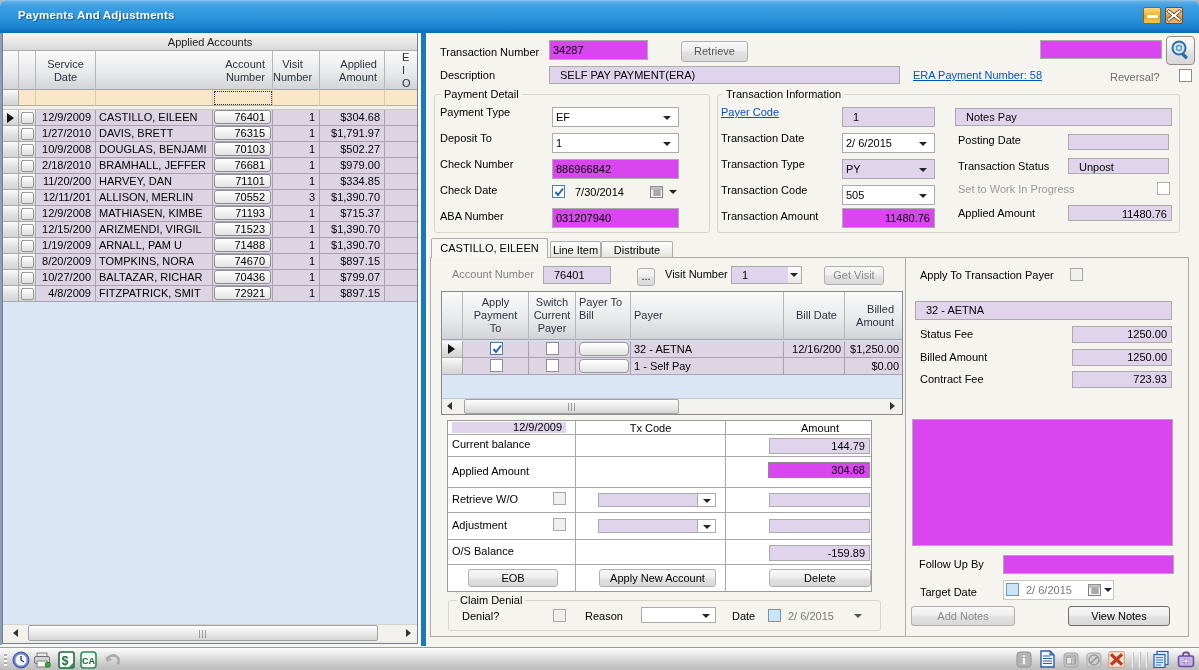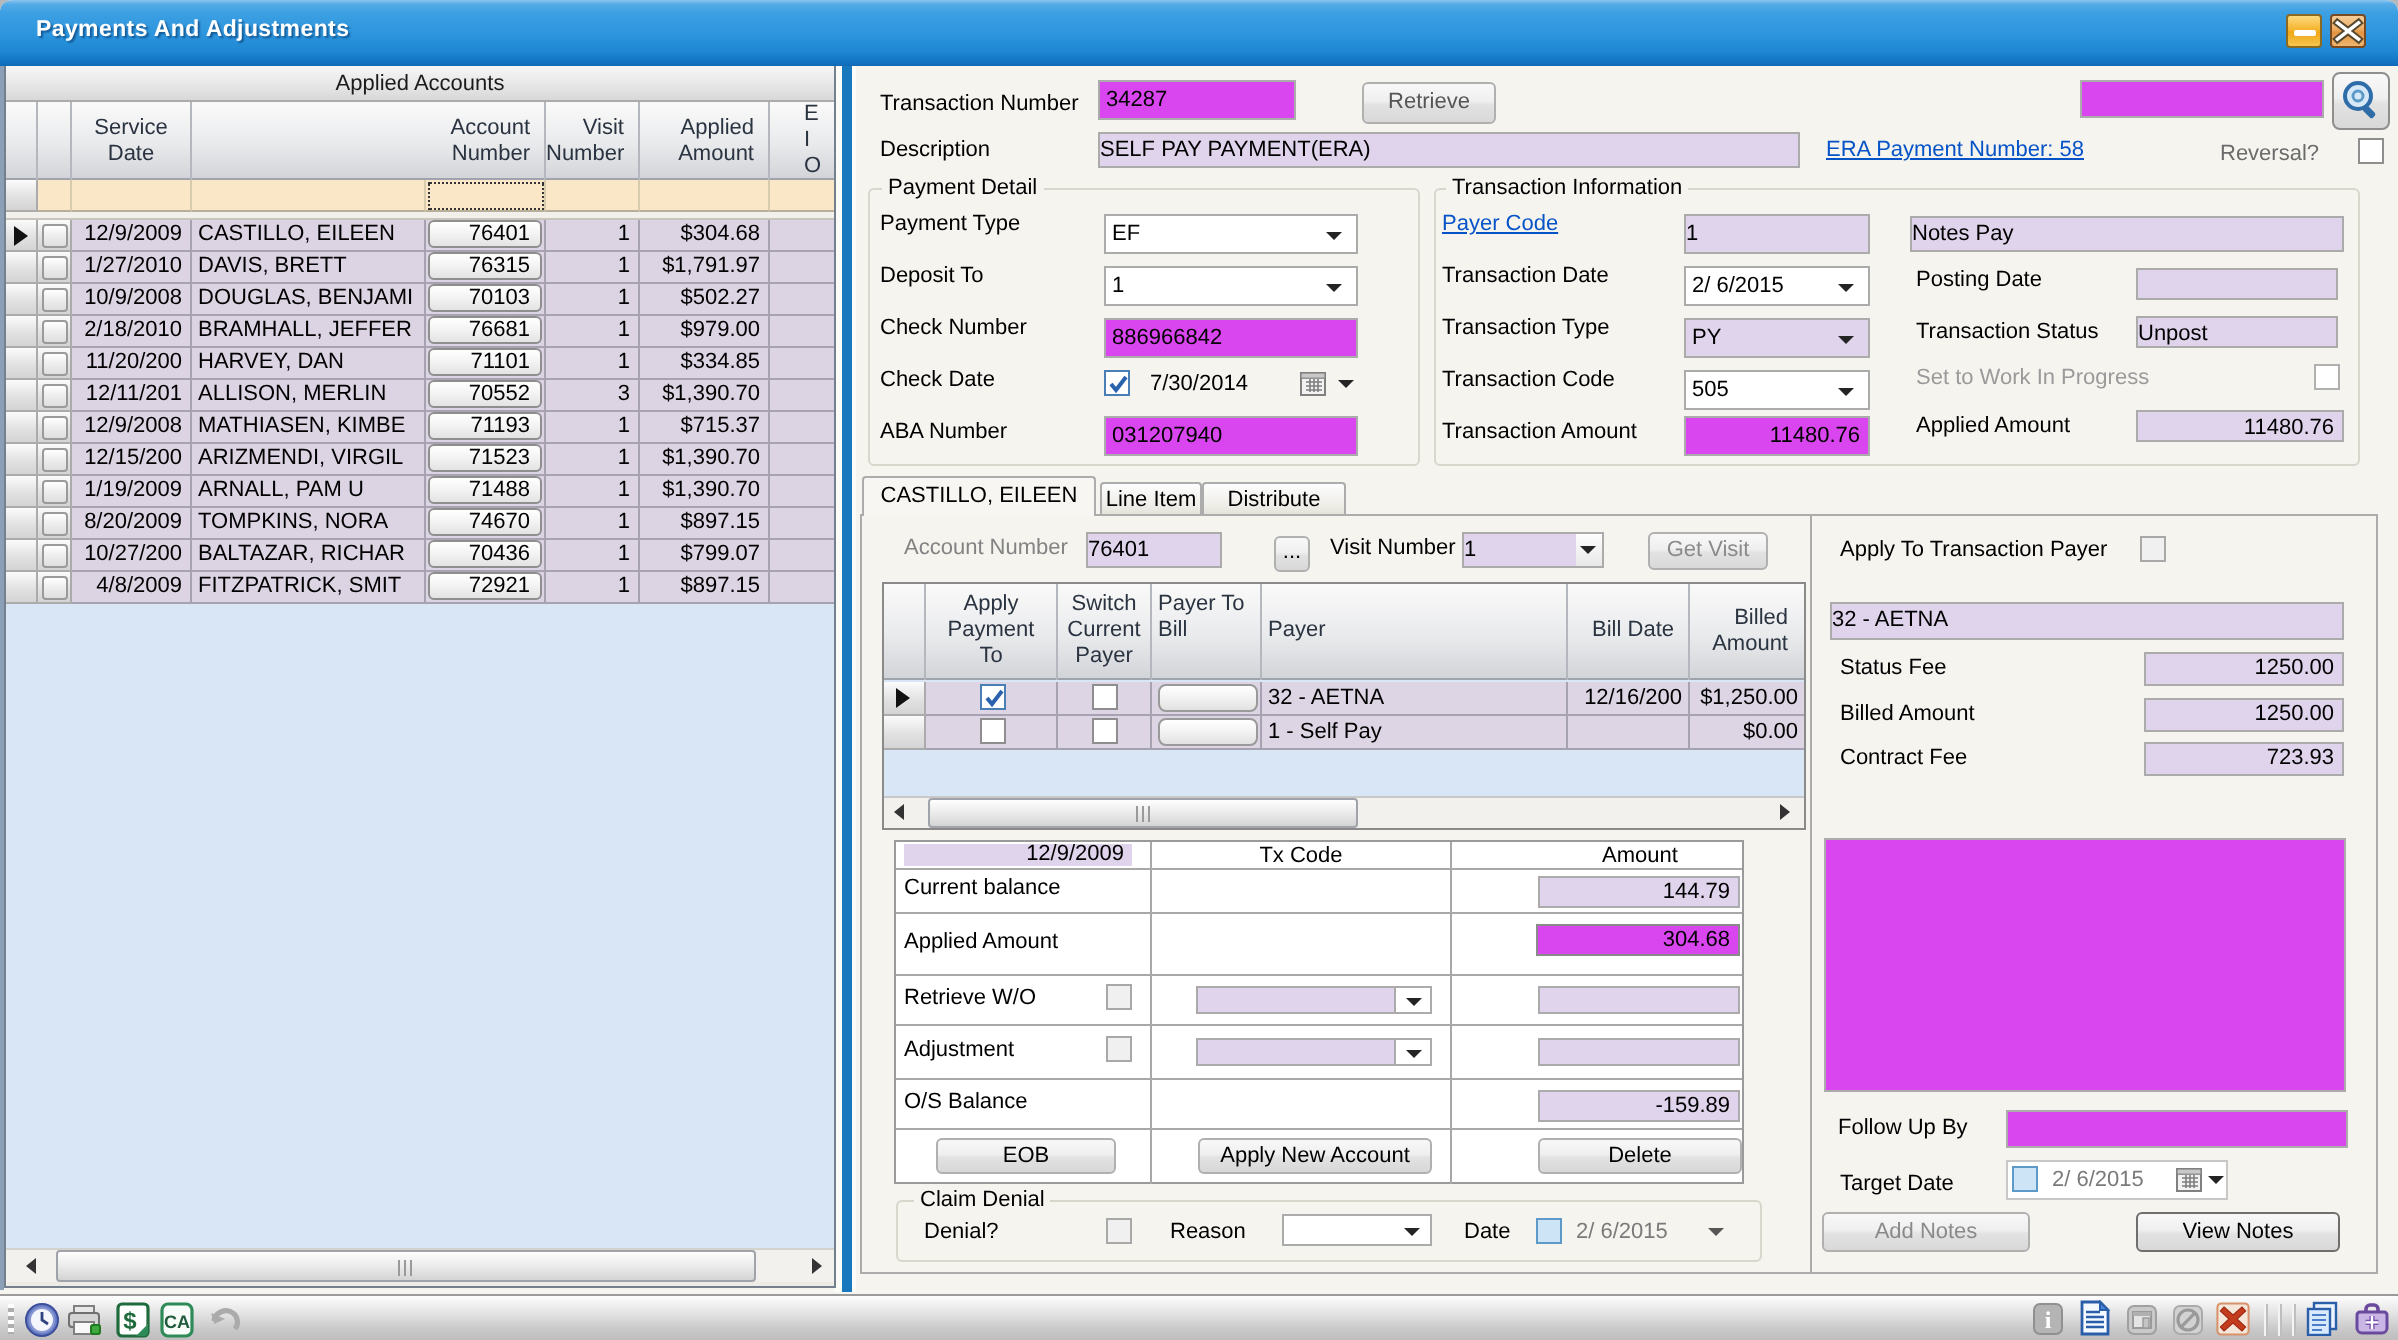--- a/index.html
+++ b/index.html
@@ -15,21 +15,21 @@
 #minbtn { left:1143px; background:linear-gradient(#FDD980,#F5B52E 45%,#EFA716 55%,#F7C54F); }
 #minbtn .dash { position:absolute; left:3px; top:7px; width:11px; height:3px; background:#fff; border-radius:1px;}
 #closebtn { left:1165px; background:linear-gradient(#F6CE9A,#ECA95F 45%,#E39440 55%,#EFB470); border-color:#7a4a20;}
 
 #leftpanel { position:absolute; left:2px; top:33px; width:416px; height:611px; background:#EDEBE5; border:1px solid #75808E; border-top:none; }
 #rightpanel { position:absolute; left:428px; top:33px; width:771px; height:613px; background:#F5F4EF; }
 #statusbar { position:absolute; left:0; top:647px; width:1199px; height:23px; background:linear-gradient(#FDFDFD, #E3E3E3 40%, #C9C9C9 75%, #BDBDBD); border-top:1px solid #9B9B9B; }
 
 .lbl { position:absolute; font-size:11px; color:#000; white-space:nowrap; }
 .glbl { position:absolute; font-size:11px; color:#838383; white-space:nowrap; }
-.fld { position:absolute; background:#E0D4EC; border:1px solid #ABABAB; font-size:11px; line-height:16px; padding-left:0; white-space:nowrap; overflow:hidden;}
+.fld { position:absolute; background:#E0D4EC; border:1px solid #ABABAB; font-size:11px; line-height:16px; padding-left:10px; white-space:nowrap; overflow:hidden;}
 .inp { position:absolute; background:#d946ef; border:1px solid #ABABAB; font-size:11px; line-height:16px; padding-left:3px; white-space:nowrap; overflow:hidden;}
 .rt { text-align:right; padding-right:4px; padding-left:0; }
 .btn { position:absolute; background:linear-gradient(#F8F8F8,#EFEFEF 45%,#E2E2E2 55%,#D8D8D8); border:1px solid #B0B0B0; border-radius:3px; text-align:center; font-size:11px; color:#000; }
 .btn.dis { color:#8A8A8A; }
 .gb { position:absolute; border:1px solid #D9D6CC; border-radius:3px; }
 .gblbl { position:absolute; background:#F5F4EF; padding:0 3px; font-size:11px; color:#000; white-space:nowrap;}
 .cb { position:absolute; width:13px; height:13px; background:#fff; border:1px solid #8E8E8E; }
 .dn { position:absolute; width:0; height:0; border-left:4px solid transparent; border-right:4px solid transparent; border-top:4px solid #242424; }
 .link { position:absolute; font-size:11px; color:#0653C8; text-decoration:underline; white-space:nowrap;}
 
@@ -109,21 +109,21 @@
   <div id="lp-hdr">
     <div class="hcell" style="left:0;width:16px"></div>
     <div class="hcell" style="left:16px;width:17px"></div>
     <div class="hcell" style="left:33px;width:60px">
         <div class="hc-txt" style="top:7px">Service<br>Date</div>
       </div>
     <div class="hcell" style="left:210px;width:60px">
         <div class="hc-txt" style="top:7px;text-align:right;padding-right:4px;width:56px">Account<br>Number</div>
       </div>
     <div class="hcell" style="left:270px;width:47px">
-        <div class="hc-txt" style="top:7px;text-align:right;padding-right:4px;width:43px">Visit<br>Number</div>
+        <div class="hc-txt" style="top:7px;text-align:center;padding-right:4px;width:43px">Visit<br>Number</div>
       </div>
     <div class="hcell" style="left:317px;width:65px">
         <div class="hc-txt" style="top:7px;text-align:right;padding-right:4px;width:61px">Applied<br>Amount</div>
       </div>
     <div class="hcell" style="left:382px;width:32px;border-right:none">
         <div class="hc-txt" style="top:0px;text-align:left;padding-left:17px;line-height:13px">E<br>I<br>O</div>
       </div>
   </div>
   <div id="lp-filter">
     <div class="fcell" style="left:0;width:16px;background:linear-gradient(#FBFBFB,#E2E2E2 55%,#D4D4D4);border-right:1px solid #ABABAB;border-bottom:1px solid #ABABAB"></div>

